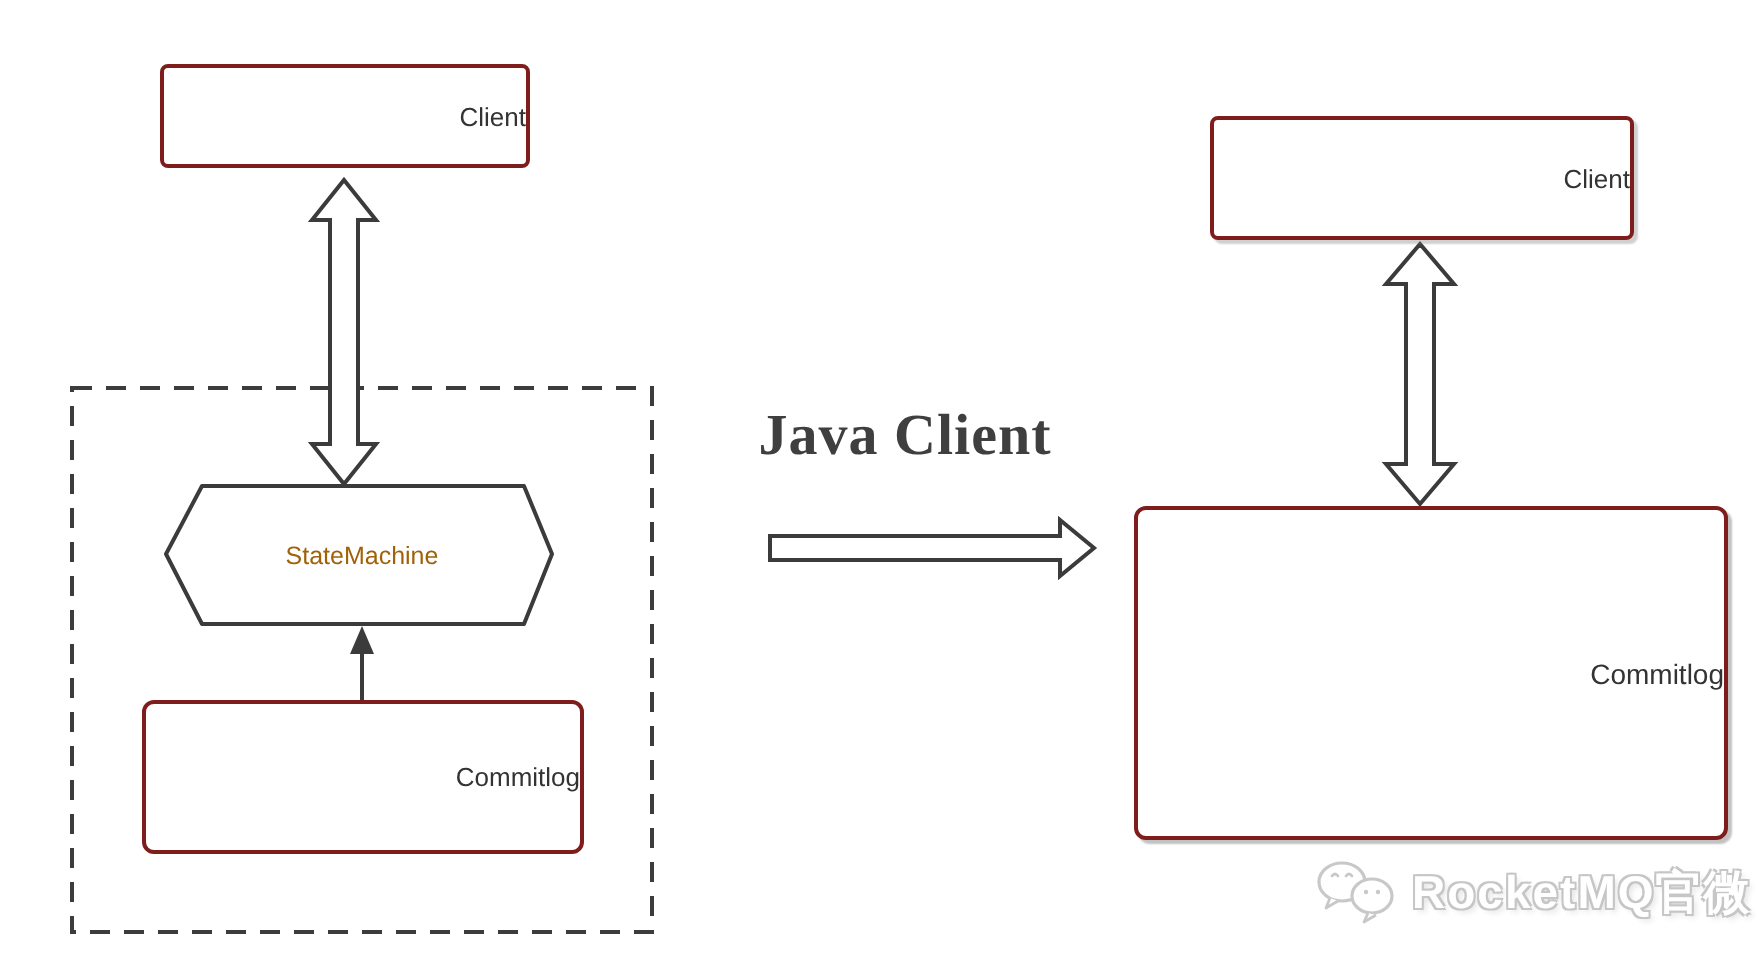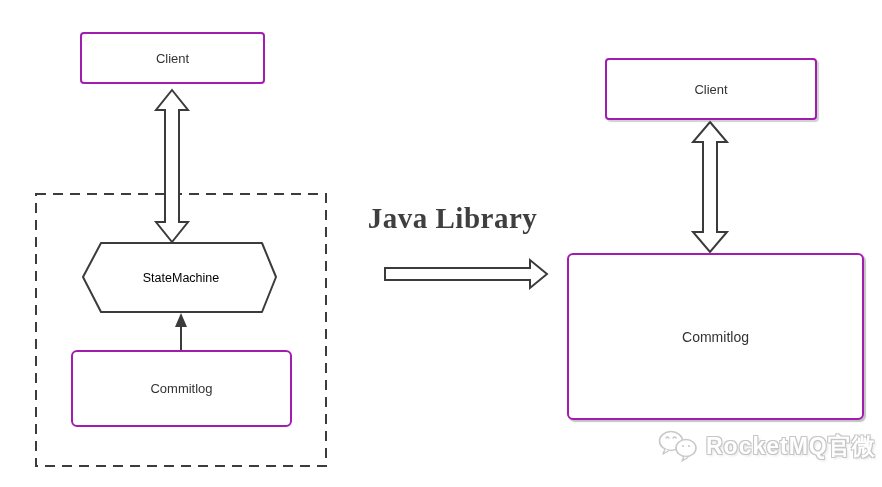--- a/index.html
+++ b/index.html
@@ -19,23 +19,23 @@
     position: absolute;
     left: 0;
     top: 0;
     width: 882px;
     height: 487px;
   }
   .node {
     position: absolute;
     display: flex;
     align-items: center;
-    justify-content: center;
+    justify-content: flex-end;
     background: #ffffff;
-    border: 2px solid #a21caf;
+    border: 2px solid #7f1d1d;
     color: #333333;
     box-sizing: border-box;
     text-align: center;
   }
   .client-left {
     left: 80px; top: 32px; width: 185px; height: 52px;
     border-radius: 4px; font-size: 13px;
   }
   .commitlog-left {
     left: 71px; top: 350px; width: 221px; height: 77px;
@@ -48,21 +48,21 @@
   }
   .commitlog-right {
     left: 567px; top: 253px; width: 297px; height: 167px;
     border-radius: 6px; font-size: 14px;
     box-shadow: 2px 2px 1px rgba(120,120,120,0.45);
   }
   .hex-label {
     position: absolute;
     left: 90px; top: 243px; width: 182px; height: 69px;
     display: flex; align-items: center; justify-content: center;
-    font-size: 12.5px; color: #000000;
+    font-size: 12.5px; color: #a16207;
   }
   .java-title {
     position: absolute;
     left: 350px; top: 202px; width: 205px;
     text-align: center;
     font-family: "Liberation Serif", serif;
     font-weight: bold;
     font-size: 29px;
     color: #3f3f3f;
     letter-spacing: 0.5px;
@@ -122,21 +122,21 @@
   </div>
 
   <div class="hex-label">
     <span>StateMachine</span>
   </div>
 
   <div class="node commitlog-left">
     <span>Commitlog</span>
   </div>
 
-  <div class="java-title">Java Library</div>
+  <div class="java-title">Java Client</div>
 
   <div class="node client-right">
     <span>Client</span>
   </div>
 
   <div class="node commitlog-right">
     <span>Commitlog</span>
   </div>
 
   <div class="watermark">

